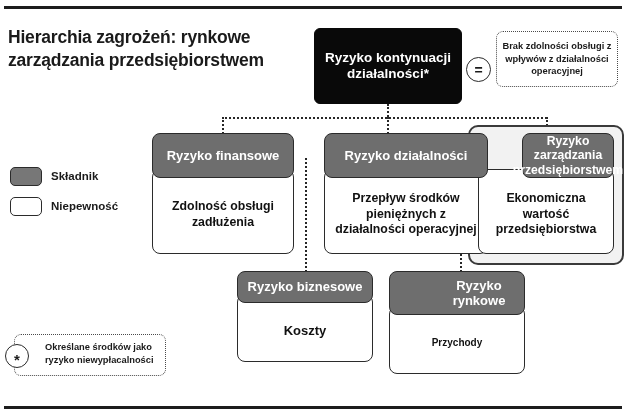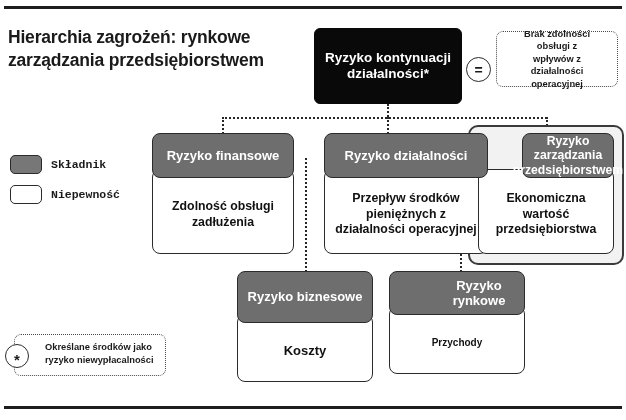--- a/index.html
+++ b/index.html
@@ -18,21 +18,21 @@
   .rule-bottom{top:406px;height:3px;}
 
   
   .title{
     position:absolute;left:8px;top:26px;width:290px;
     font-size:17.5px;font-weight:bold;line-height:1.33;
     letter-spacing:-0.2px;color:#1a1a1a;
   }
 
   
-  .legend{position:absolute;left:10px;top:152px;font-family:Liberation Mono, monospace;}
+  .legend{position:absolute;left:10px;top:164px;}
   .legend-row{display:flex;align-items:center;height:24px;margin-bottom:6px;}
   .legend-swatch{
     width:32px;height:19px;border-radius:5px;
     border:1.6px solid #2b2b2b;margin-right:9px;box-sizing:border-box;
   }
   .legend-swatch.filled{background:#777777;}
   .legend-swatch.empty{background:#ffffff;}
   .legend-label{font-size:11.5px;font-weight:bold;color:#1a1a1a;white-space:nowrap;}
 
   
@@ -108,21 +108,21 @@
     font-size:14px;font-weight:bold;color:#1a1a1a;line-height:1;
   }
 
   
   .callout{
     position:absolute;left:496px;top:31px;width:122px;height:56px;
     border:1.7px dotted #4a4a4a;border-radius:7px;background:#fff;
     box-sizing:border-box;
     display:flex;align-items:center;justify-content:center;text-align:center;
     font-size:9.3px;font-weight:bold;line-height:1.34;color:#1a1a1a;
-    padding:0 22px;
+    padding:0 1px;
   }
 
   
   .node-fin{left:152px;top:133px;width:142px;}
   .node-fin .head{height:45px;font-size:13px;}
   .node-fin .body{height:85px;font-size:12.3px;padding:6px 12px 0;}
 
   .node-ops{left:316px;top:133px;width:164px;margin-left:8px;}
   .node-ops .head{height:45px;font-size:13px;}
   .node-ops .body{height:85px;font-size:12.3px;padding:6px 6px 0;}
@@ -132,21 +132,21 @@
   .node-mgmt .body{height:85px;font-size:12.3px;padding:6px 23px 0;}
 
   .highlight-frame{
     position:absolute;left:468px;top:125px;width:156px;height:140px;
     border:2.6px solid #3a3a3a;border-radius:10px;background:#f2f2f2;
     box-sizing:border-box;z-index:0;
   }
 
   
   .node-biz{left:237px;top:271px;width:136px;}
-  .node-biz .head{height:52px;font-size:13px;}
+  .node-biz .head{height:32px;font-size:13px;}
   .node-biz .body{height:68px;font-size:13px;}
 
   .node-mkt{left:389px;top:271px;width:136px;}
   .node-mkt .head{height:44px;font-size:13px;padding-left:44px;}
   .node-mkt .body{height:68px;font-size:10px;}
 </style>
 </head>
 <body>
 
 <div id="stage">

